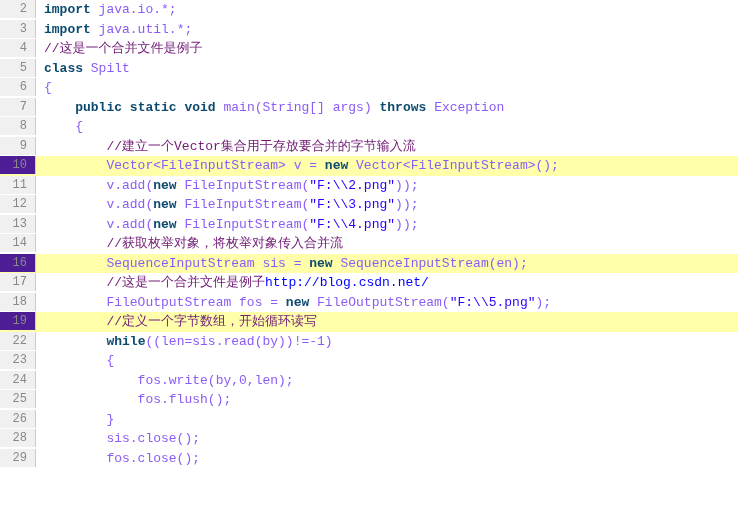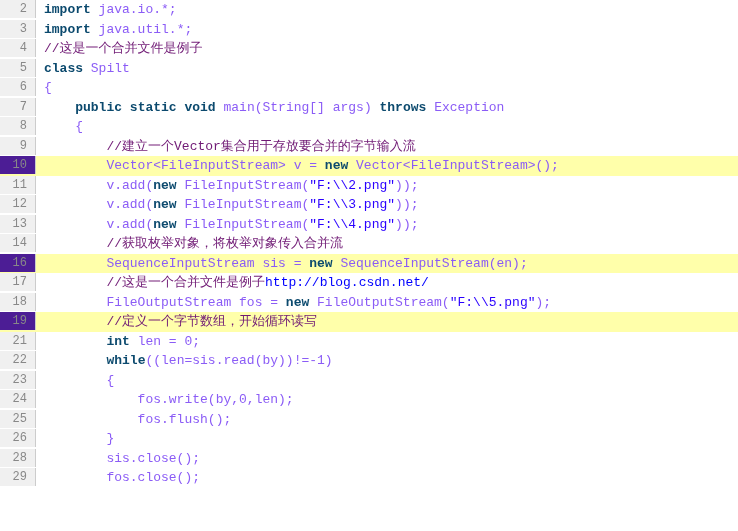--- a/index.html
+++ b/index.html
@@ -117,24 +117,20 @@
     </div>
     <div class="line-row">
       <div class="line-number">18</div>
       <div class="line-content"><span class="generic">        FileOutputStream fos = </span><span class="kw">new</span><span class="generic"> FileOutputStream(</span><span class="str">"F:\\5.png"</span><span class="generic">);</span></div>
     </div>
     <div class="line-row highlighted">
       <div class="line-number">19</div>
       <div class="line-content"><span class="generic">        </span><span class="comment-cn">//定义一个字节数组，开始循环读写</span></div>
     </div>
     <div class="line-row">
-      <div class="line-number">21</div>
-      <div class="line-content"><span class="generic">        </span><span class="kw">int</span><span class="generic"> len = 0;</span></div>
-    </div>
-    <div class="line-row">
       <div class="line-number">22</div>
       <div class="line-content"><span class="generic">        </span><span class="kw">while</span><span class="generic">((len=sis.read(by))!=-1)</span></div>
     </div>
     <div class="line-row">
       <div class="line-number">23</div>
       <div class="line-content"><span class="generic">        {</span></div>
     </div>
     <div class="line-row">
       <div class="line-number">24</div>
       <div class="line-content"><span class="generic">            fos.write(by,0,len);</span></div>

